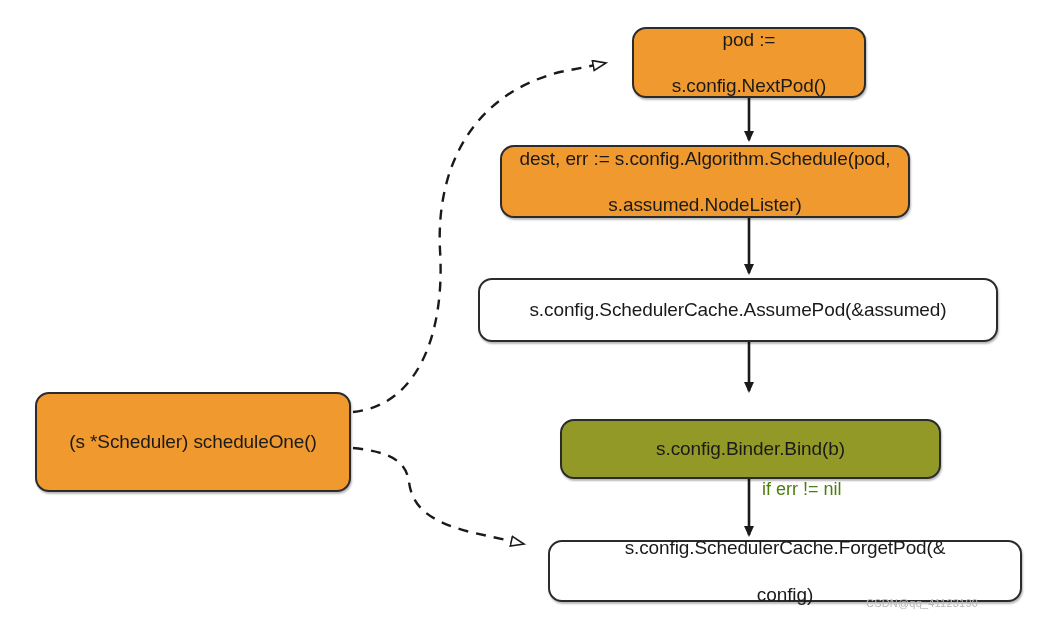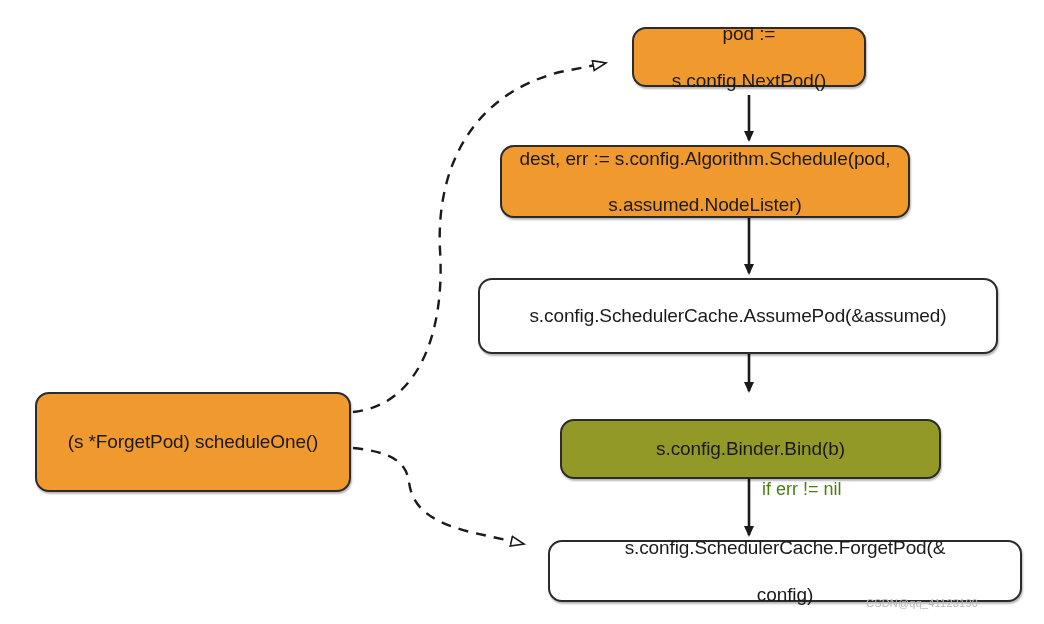--- a/index.html
+++ b/index.html
@@ -99,38 +99,38 @@
     </g>
     <g>
       <line x1="749" y1="342" x2="749" y2="391" stroke="#1a1a1a" stroke-width="2.6" marker-end="url(#arrow-solid)"></line>
     </g>
     <g>
       <line x1="749" y1="456" x2="749" y2="535" stroke="#1a1a1a" stroke-width="2.6" marker-end="url(#arrow-solid)"></line>
     </g>
   </svg>
 
   <div class="node n-orange" style="left:35px; top:392px; width:316px; height:100px;">
-    <span>(s *ForgetPod) scheduleOne()</span>
+    <span>(s *Scheduler) scheduleOne()</span>
   </div>
 
-  <div class="node n-orange" style="left:632px; top:27px; width:234px; height:60px;">
+  <div class="node n-orange" style="left:632px; top:27px; width:234px; height:71px;">
     <span>
       <span>pod :=</span><br>
       <span>s.config.NextPod()</span>
     </span>
   </div>
 
   <div class="node n-orange" style="left:500px; top:145px; width:410px; height:73px;">
     <span>
       <span>dest, err := s.config.Algorithm.Schedule(pod,</span><br>
       <span>s.assumed.NodeLister)</span>
     </span>
   </div>
 
-  <div class="node n-white" style="left:478px; top:278px; width:520px; height:76px;">
+  <div class="node n-white" style="left:478px; top:278px; width:520px; height:64px;">
     <span>s.config.SchedulerCache.AssumePod(&amp;assumed)</span>
   </div>
 
   <div class="node n-olive" style="left:560px; top:396px; width:381px; height:60px;">
     <span>s.config.Binder.Bind(b)</span>
   </div>
 
   <div class="node n-white" style="left:548px; top:540px; width:474px; height:62px;">
     <span>
       <span>s.config.SchedulerCache.ForgetPod(&amp;</span><br>

